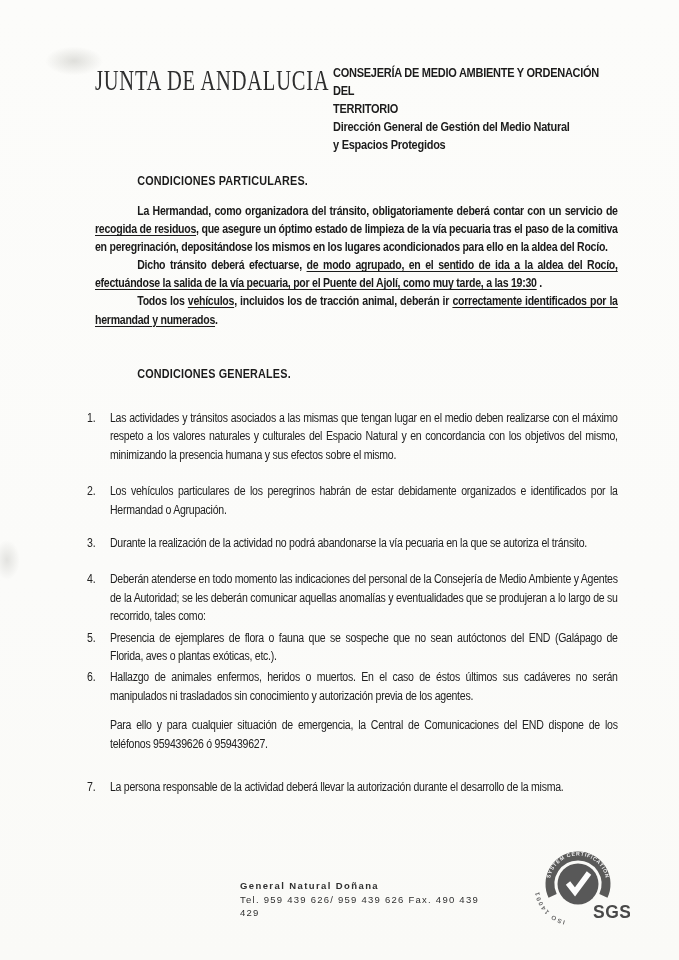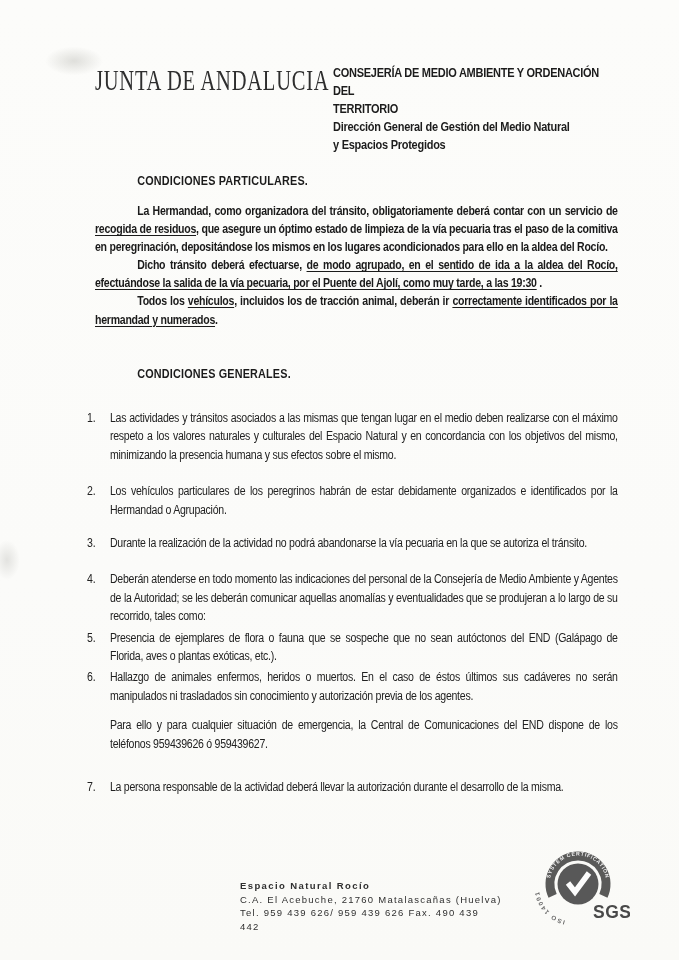--- a/index.html
+++ b/index.html
@@ -121,24 +121,23 @@
       <ol class="cond-list">
         <li>
           <span class="num">7.</span>
           <span class="txt">La persona responsable de la actividad deberá llevar la autorización durante el desarrollo de la misma.</span>
         </li>
       </ol>
     </div>
   </section>
 
   <footer class="footer">
-    <div class="org">Espacio Natural Rocío</div>
-    <div>C.A. El Acebuche, 21760 Matalascañas (Huelva)</div>
+    <div class="org">General Natural Doñana</div>
     <div>Tel. 959 439 626/ 959 439 626 Fax. 490 439</div>
-    <div>442</div>
+    <div>429</div>
   </footer>
 
   <div class="seal">
     <svg width="106" height="86" viewBox="0 0 106 86" xmlns="http://www.w3.org/2000/svg">
       <defs>
         <path id="topArc" d="M 25.5 36 A 28.5 28.5 0 0 1 82.5 36"></path>
         <path id="isoArc" d="M 45 73 A 34 34 0 0 1 18 25"></path>
       </defs>
       <path d="M 28.6 47.8 A 28 28 0 1 1 79.4 47.8" fill="none" stroke="#4e4e4e" stroke-width="9"></path>
       <text font-family="Liberation Sans, sans-serif" font-size="5.2" font-weight="bold" fill="#f2f2f2" letter-spacing="0.8">

